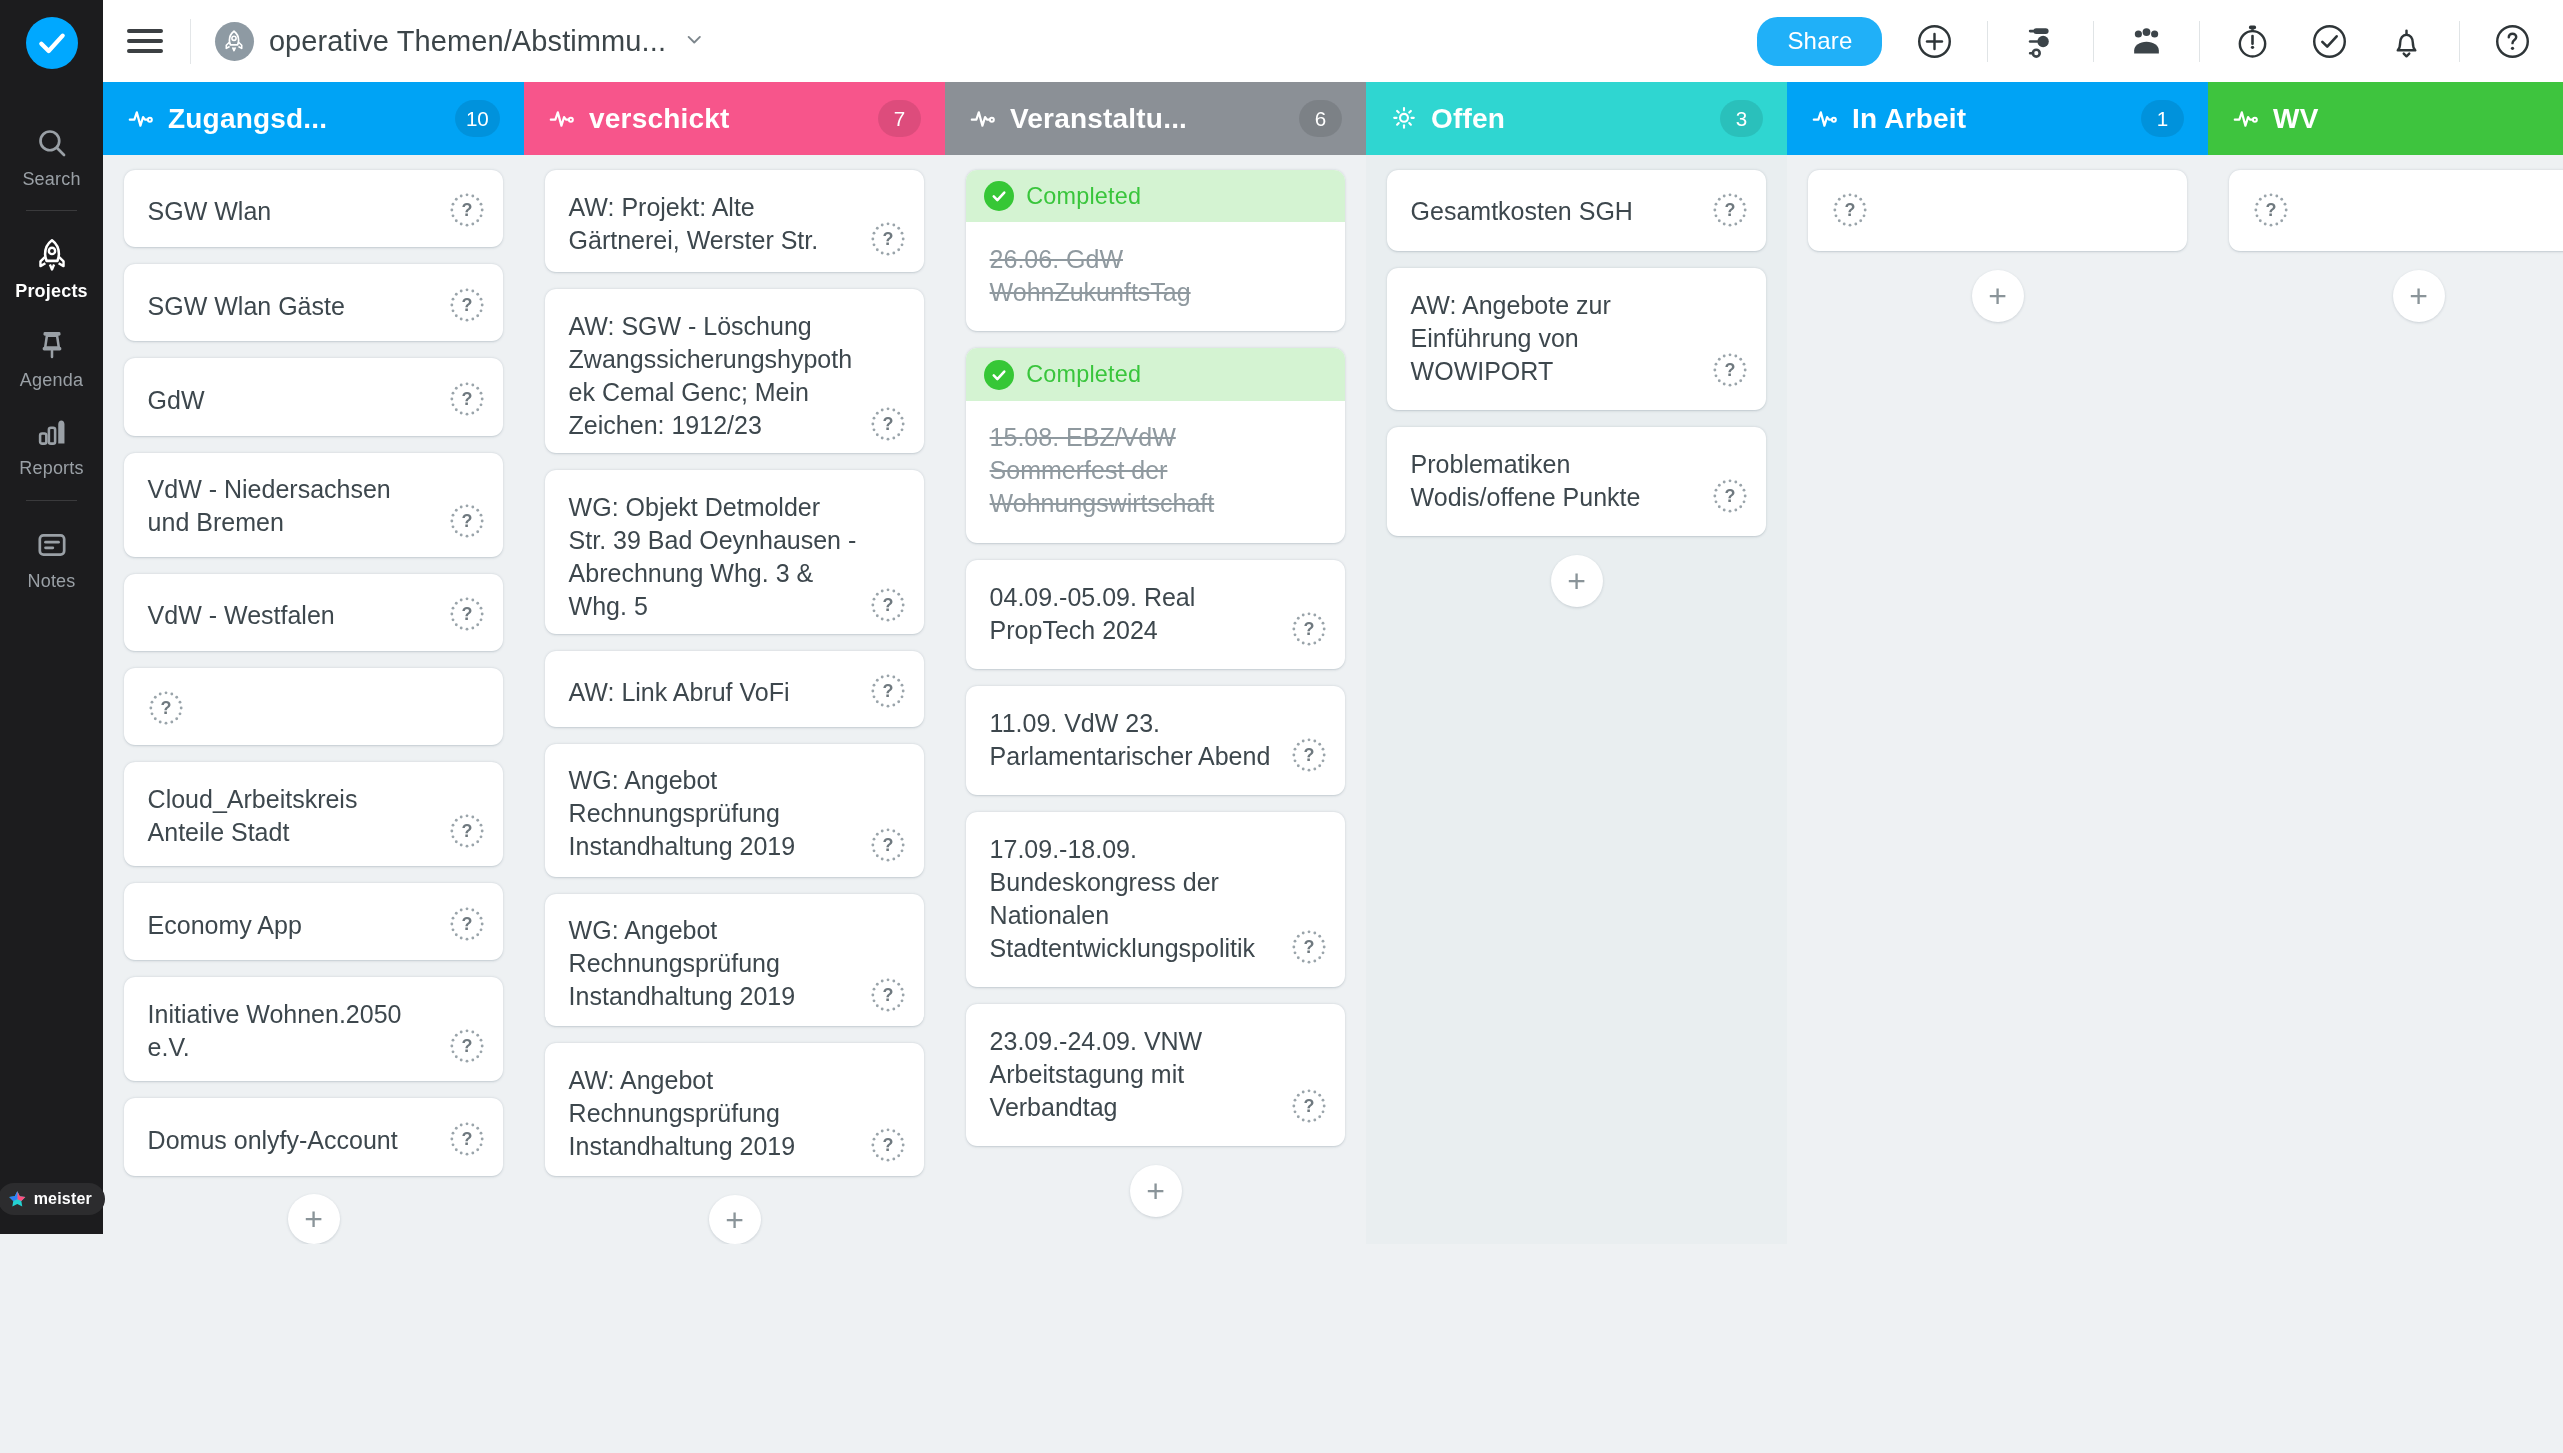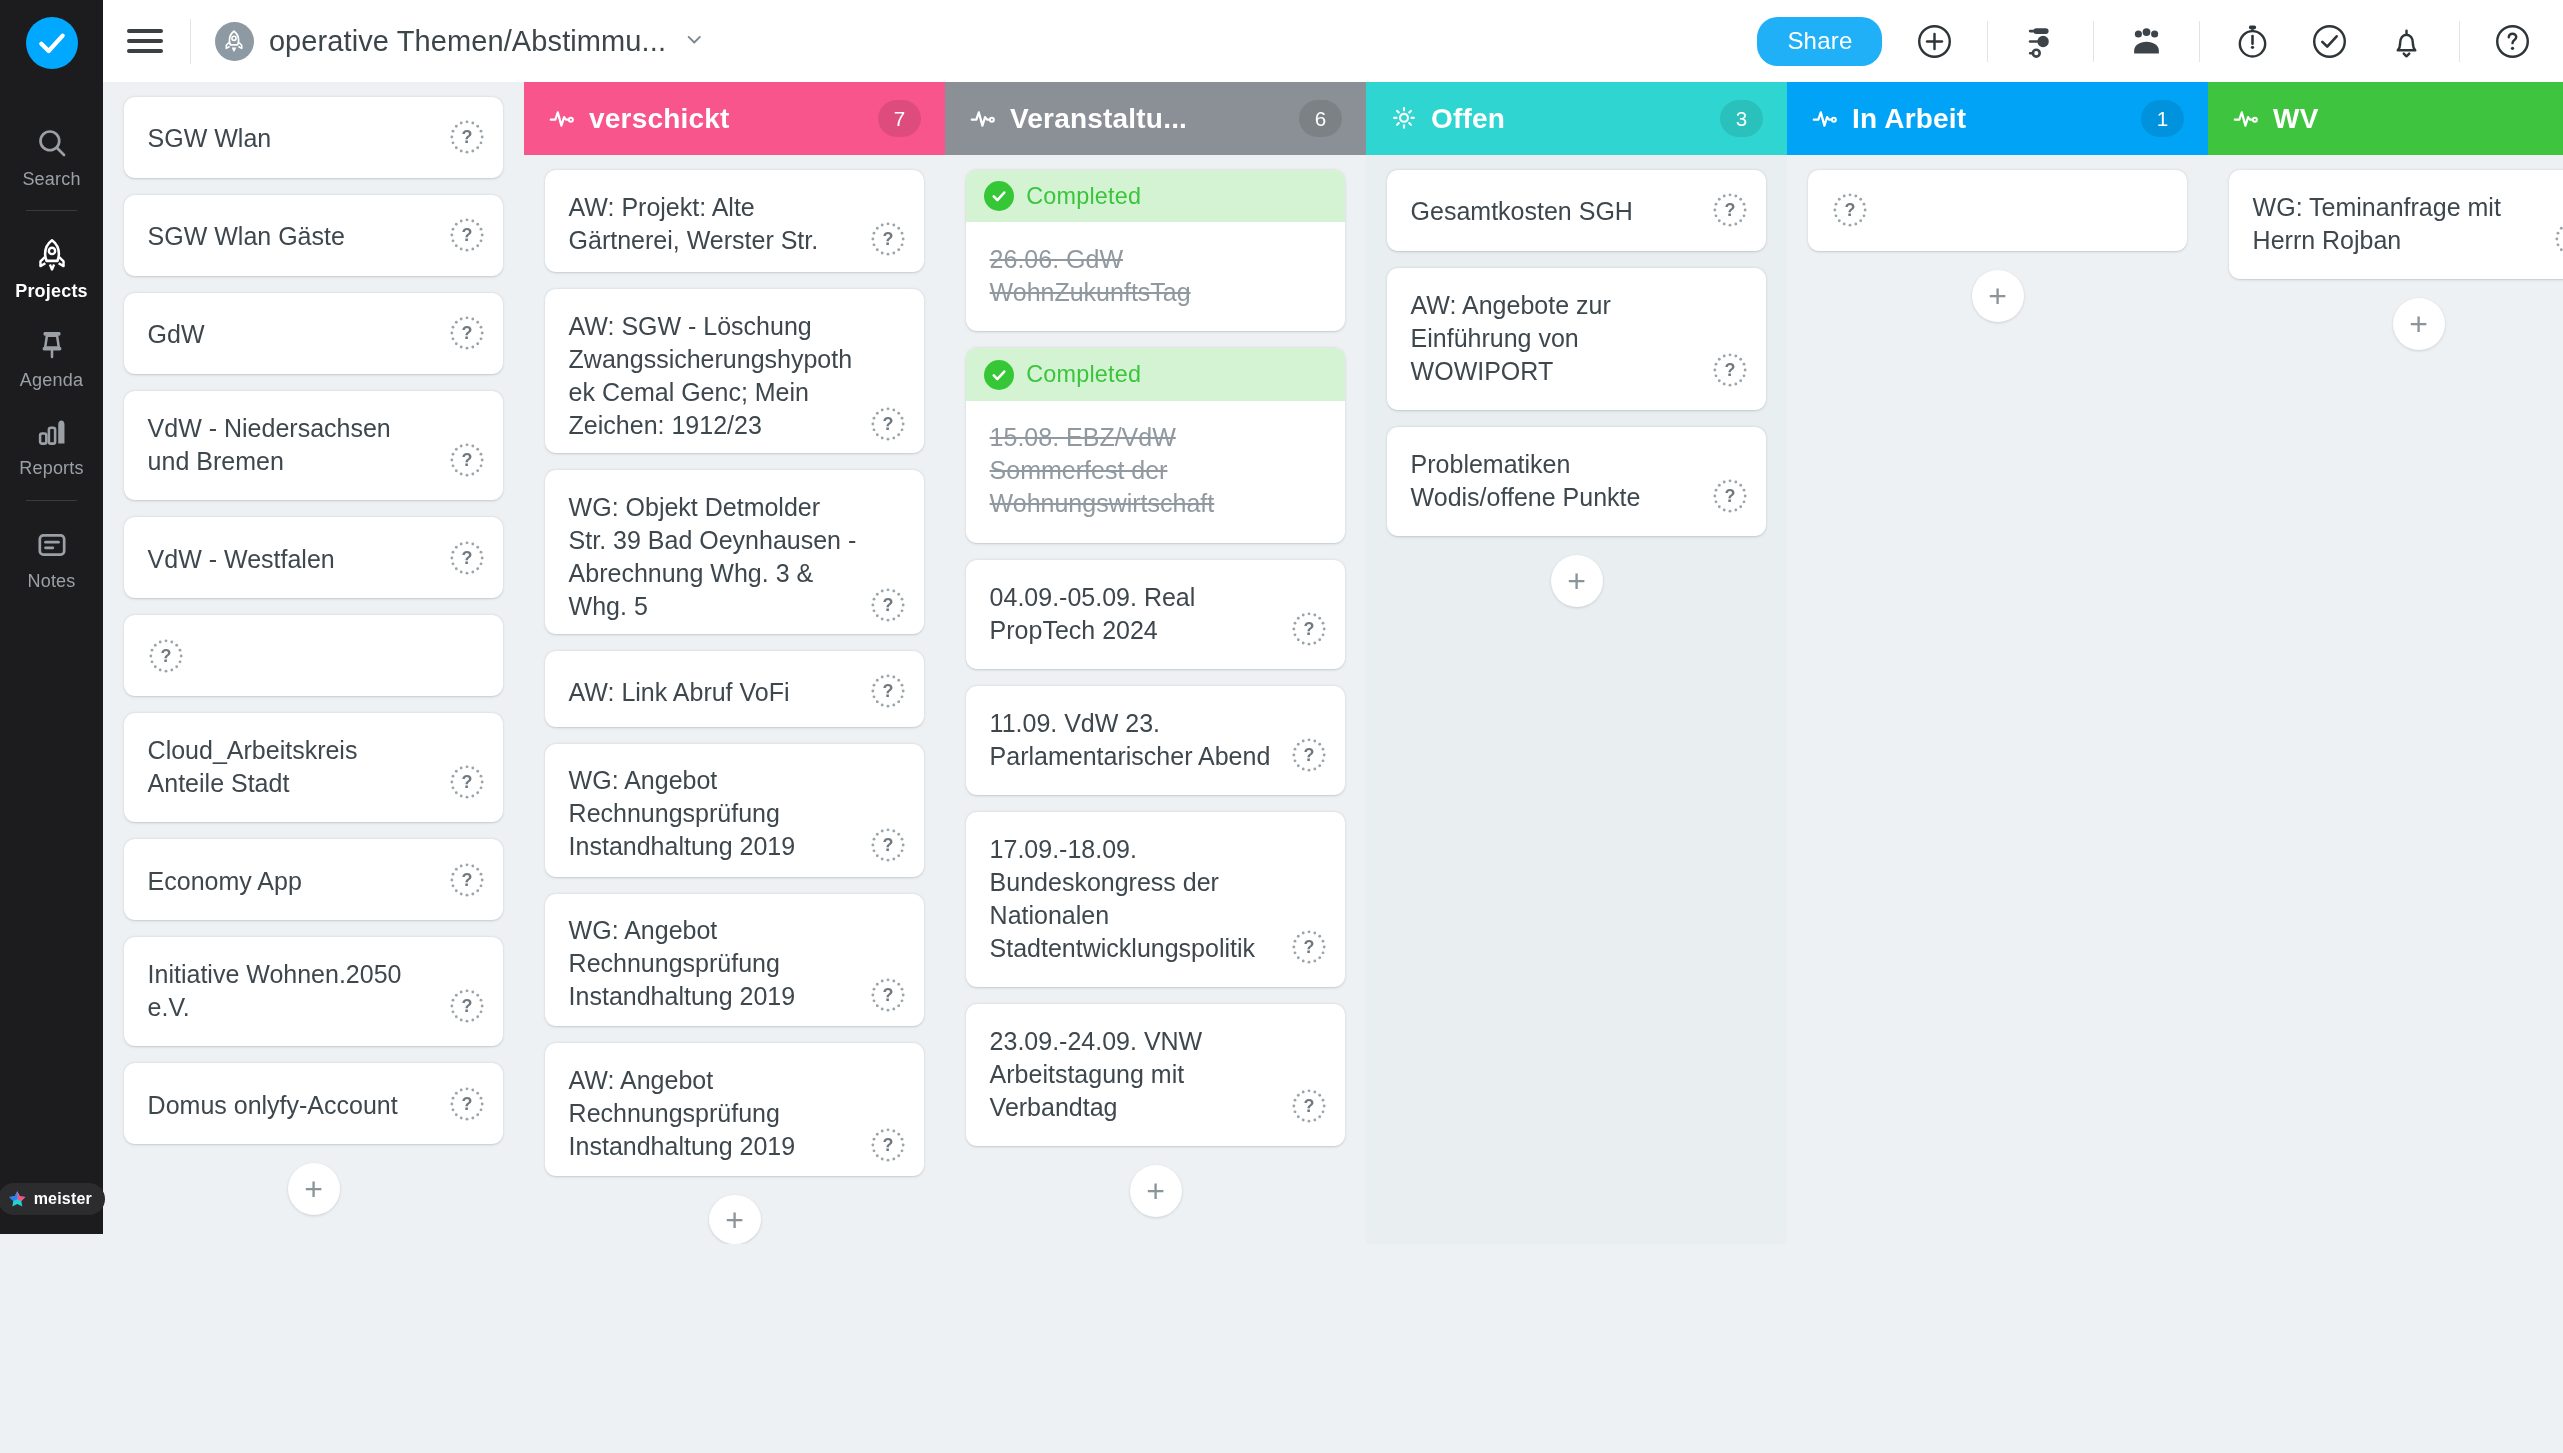--- a/index.html
+++ b/index.html
@@ -321,20 +321,30 @@
         <svg width="39" height="39" viewBox="0 0 24 24">
           <circle cx="12" cy="12" r="9.4" fill="none" stroke="#2e3538" stroke-width="1.5"></circle>
           <path d="M9.7 9.4c0-1.3 1-2.2 2.3-2.2s2.3.9 2.3 2.1c0 1.9-2.3 1.7-2.3 3.7" fill="none" stroke="#2e3538" stroke-width="1.5" stroke-linecap="round"></path>
           <circle cx="12" cy="16.2" r="1" fill="#2e3538"></circle>
         </svg>
       </div>
     </div>
 
     <div class="board" id="board">
         <div class="column">
+          <div class="col-head" style="background: rgb(0, 163, 245);">
+            <div class="ch-icon">
+              <svg width="28" height="28" viewBox="0 0 24 24">
+                <path d="M2.4 12.6h3.9l2.1-6.3 3.1 11.4 2.3-7.4 1.6 2.3h2.1" fill="none" stroke="#ffffff" stroke-width="1.9" stroke-linecap="round" stroke-linejoin="round"></path>
+                <circle cx="19.6" cy="12.6" r="1.7" fill="none" stroke="#ffffff" stroke-width="1.7"></circle>
+              </svg>
+            </div>
+            <div class="ch-title">Zugangsd...</div>
+            <div class="col-count">10</div>
+          </div>
           <div class="col-body">
             <div class="card">
               <div class="card-body">
                 <div class="card-title">SGW Wlan</div>
                 <span class="avatar-ph"><svg width="36" height="36" viewBox="0 0 38 38">
                     <circle cx="35.00" cy="19.00" r="1.5" fill="#9aa4aa"></circle>
                     <circle cx="33.78" cy="25.12" r="1.5" fill="#9aa4aa"></circle>
                     <circle cx="30.31" cy="30.31" r="1.5" fill="#9aa4aa"></circle>
                     <circle cx="25.12" cy="33.78" r="1.5" fill="#9aa4aa"></circle>
                     <circle cx="19.00" cy="35.00" r="1.5" fill="#9aa4aa"></circle>
@@ -1031,21 +1041,20 @@
               <svg width="28" height="28" viewBox="0 0 24 24">
                 <path d="M2.4 12.6h3.9l2.1-6.3 3.1 11.4 2.3-7.4 1.6 2.3h2.1" fill="none" stroke="#ffffff" stroke-width="1.9" stroke-linecap="round" stroke-linejoin="round"></path>
                 <circle cx="19.6" cy="12.6" r="1.7" fill="none" stroke="#ffffff" stroke-width="1.7"></circle>
               </svg>
             </div>
             <div class="ch-title">WV</div>
           </div>
           <div class="col-body">
             <div class="card">
               <div class="card-body">
-                <div class="card-title">WG: Teminanfrage mit Herrn Rojban</div>
                 <span class="avatar-ph"><svg width="36" height="36" viewBox="0 0 38 38">
                     <circle cx="35.00" cy="19.00" r="1.5" fill="#9aa4aa"></circle>
                     <circle cx="33.78" cy="25.12" r="1.5" fill="#9aa4aa"></circle>
                     <circle cx="30.31" cy="30.31" r="1.5" fill="#9aa4aa"></circle>
                     <circle cx="25.12" cy="33.78" r="1.5" fill="#9aa4aa"></circle>
                     <circle cx="19.00" cy="35.00" r="1.5" fill="#9aa4aa"></circle>
                     <circle cx="12.88" cy="33.78" r="1.5" fill="#9aa4aa"></circle>
                     <circle cx="7.69" cy="30.31" r="1.5" fill="#9aa4aa"></circle>
                     <circle cx="4.22" cy="25.12" r="1.5" fill="#9aa4aa"></circle>
                     <circle cx="3.00" cy="19.00" r="1.5" fill="#9aa4aa"></circle>

